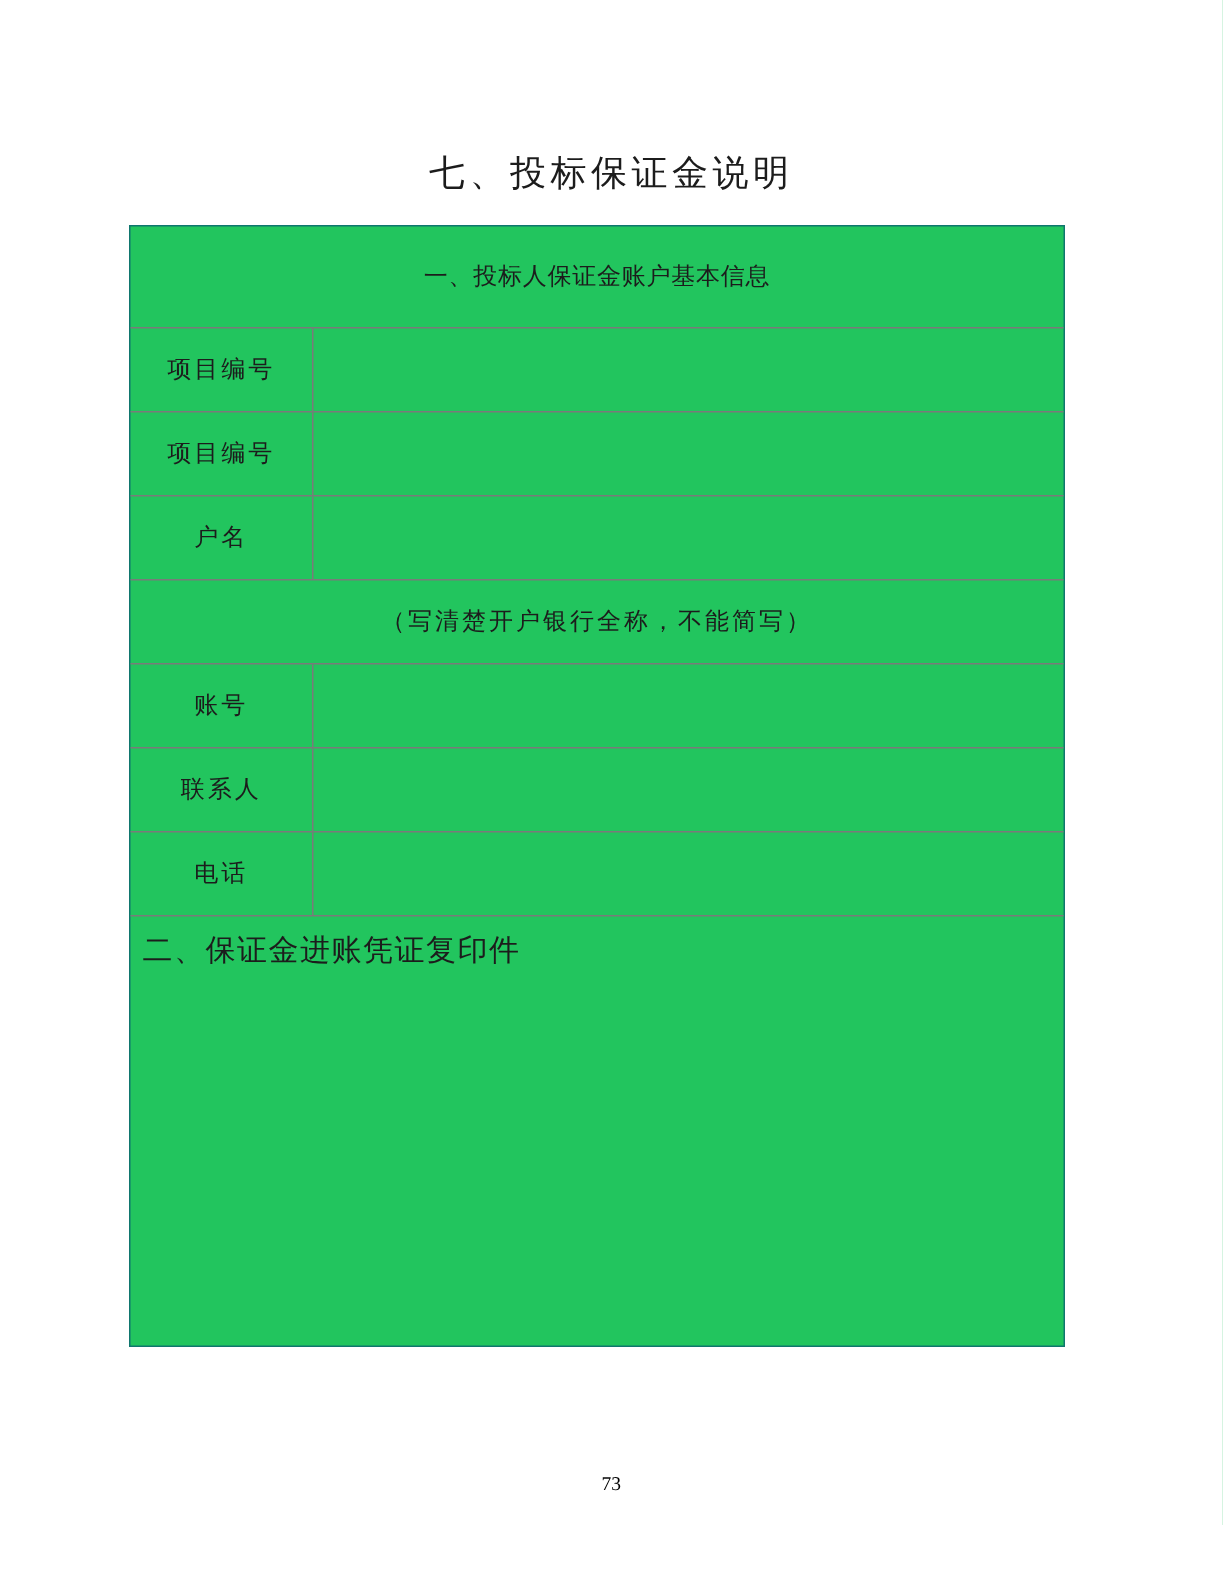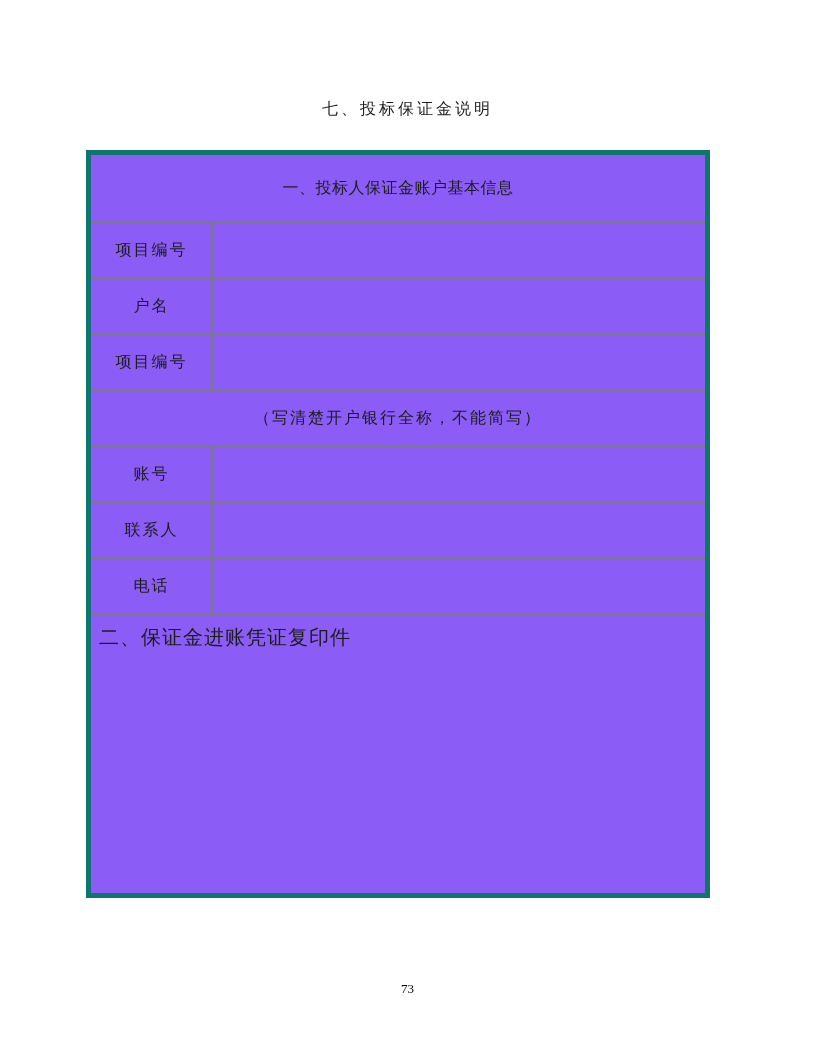--- a/index.html
+++ b/index.html
@@ -15,36 +15,36 @@
     font-family: "Liberation Serif", "DejaVu Serif", serif;
     color: #1c1c1c;
     overflow: hidden;
   }
   .doc-title {
     position: absolute;
     top: 99px;
     left: 0;
     width: 100%;
     text-align: center;
-    font-size: 16px;
+    font-size: 24px;
     letter-spacing: 3px;
     font-weight: 400;
     white-space: nowrap;
   }
   .form-table {
     position: absolute;
     left: 86px;
     top: 150px;
     width: 624px;
     height: 748px;
     box-sizing: border-box;
-    border: 5px solid #0f766e;
+    border: 1px solid #0f766e;
     display: flex;
     flex-direction: column;
-    background: #8b5cf6;
+    background: #22c55e;
   }
   .t-header {
     height: 67px;
     flex: 0 0 67px;
     border-bottom: 1px solid #7a7a7a;
     display: flex;
     align-items: center;
     justify-content: center;
     font-size: 16px;
     letter-spacing: 0.5px;
@@ -112,26 +112,26 @@
   <div class="form-table">
 
     <div class="t-header">一、投标人保证金账户基本信息</div>
 
     <div class="t-row">
       <div class="t-label">项目编号</div>
       <div class="t-value"></div>
     </div>
 
     <div class="t-row">
-      <div class="t-label">户名</div>
+      <div class="t-label">项目编号</div>
       <div class="t-value"></div>
     </div>
 
     <div class="t-row">
-      <div class="t-label">项目编号</div>
+      <div class="t-label">户名</div>
       <div class="t-value"></div>
     </div>
 
     <div class="t-row">
       <div class="t-value">（写清楚开户银行全称，不能简写）</div>
     </div>
 
     <div class="t-row">
       <div class="t-label">账号</div>
       <div class="t-value"></div>

